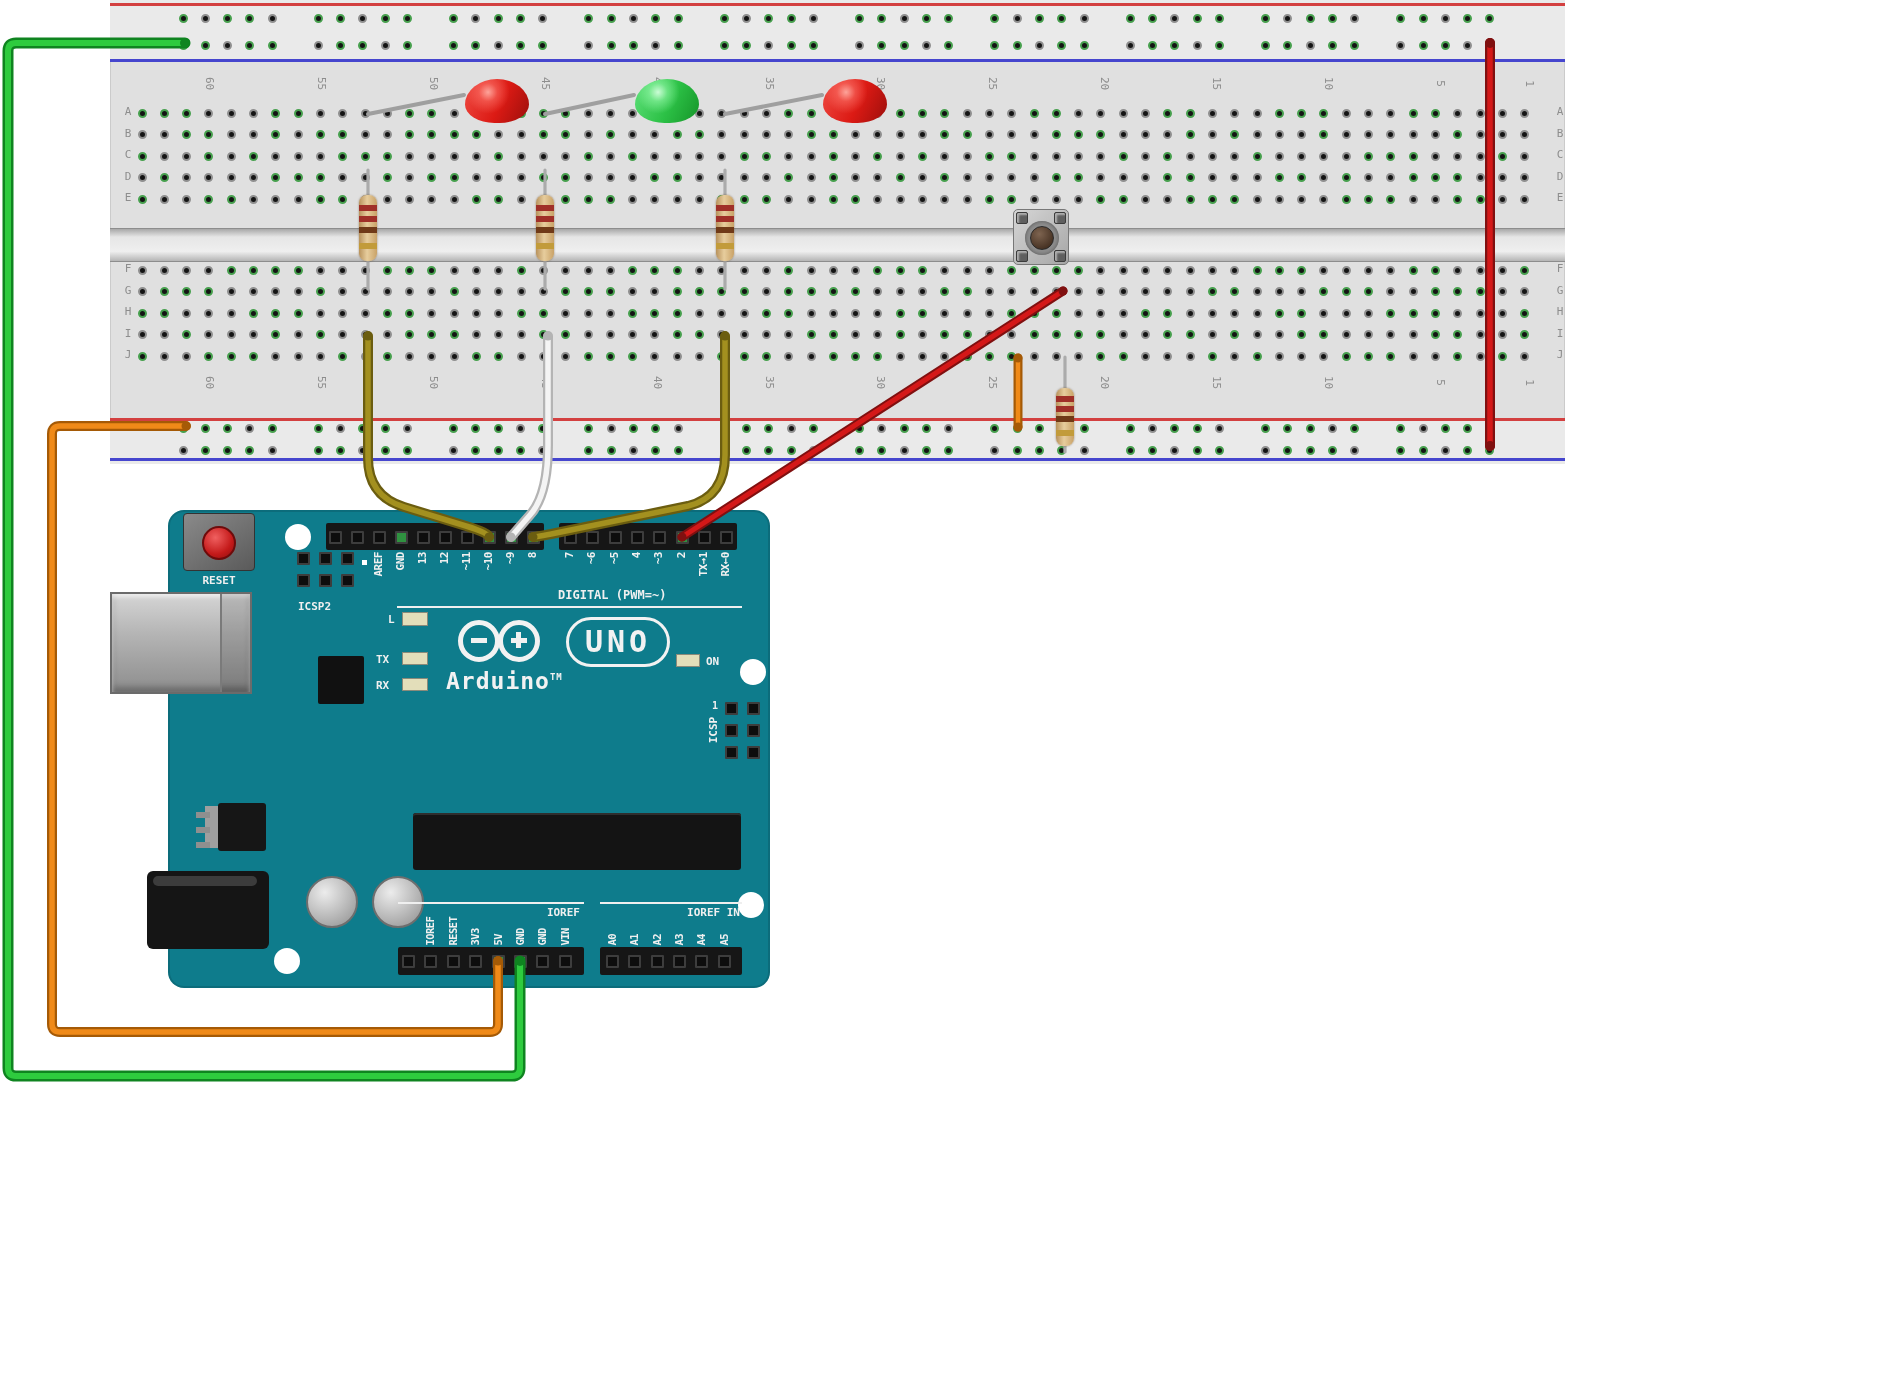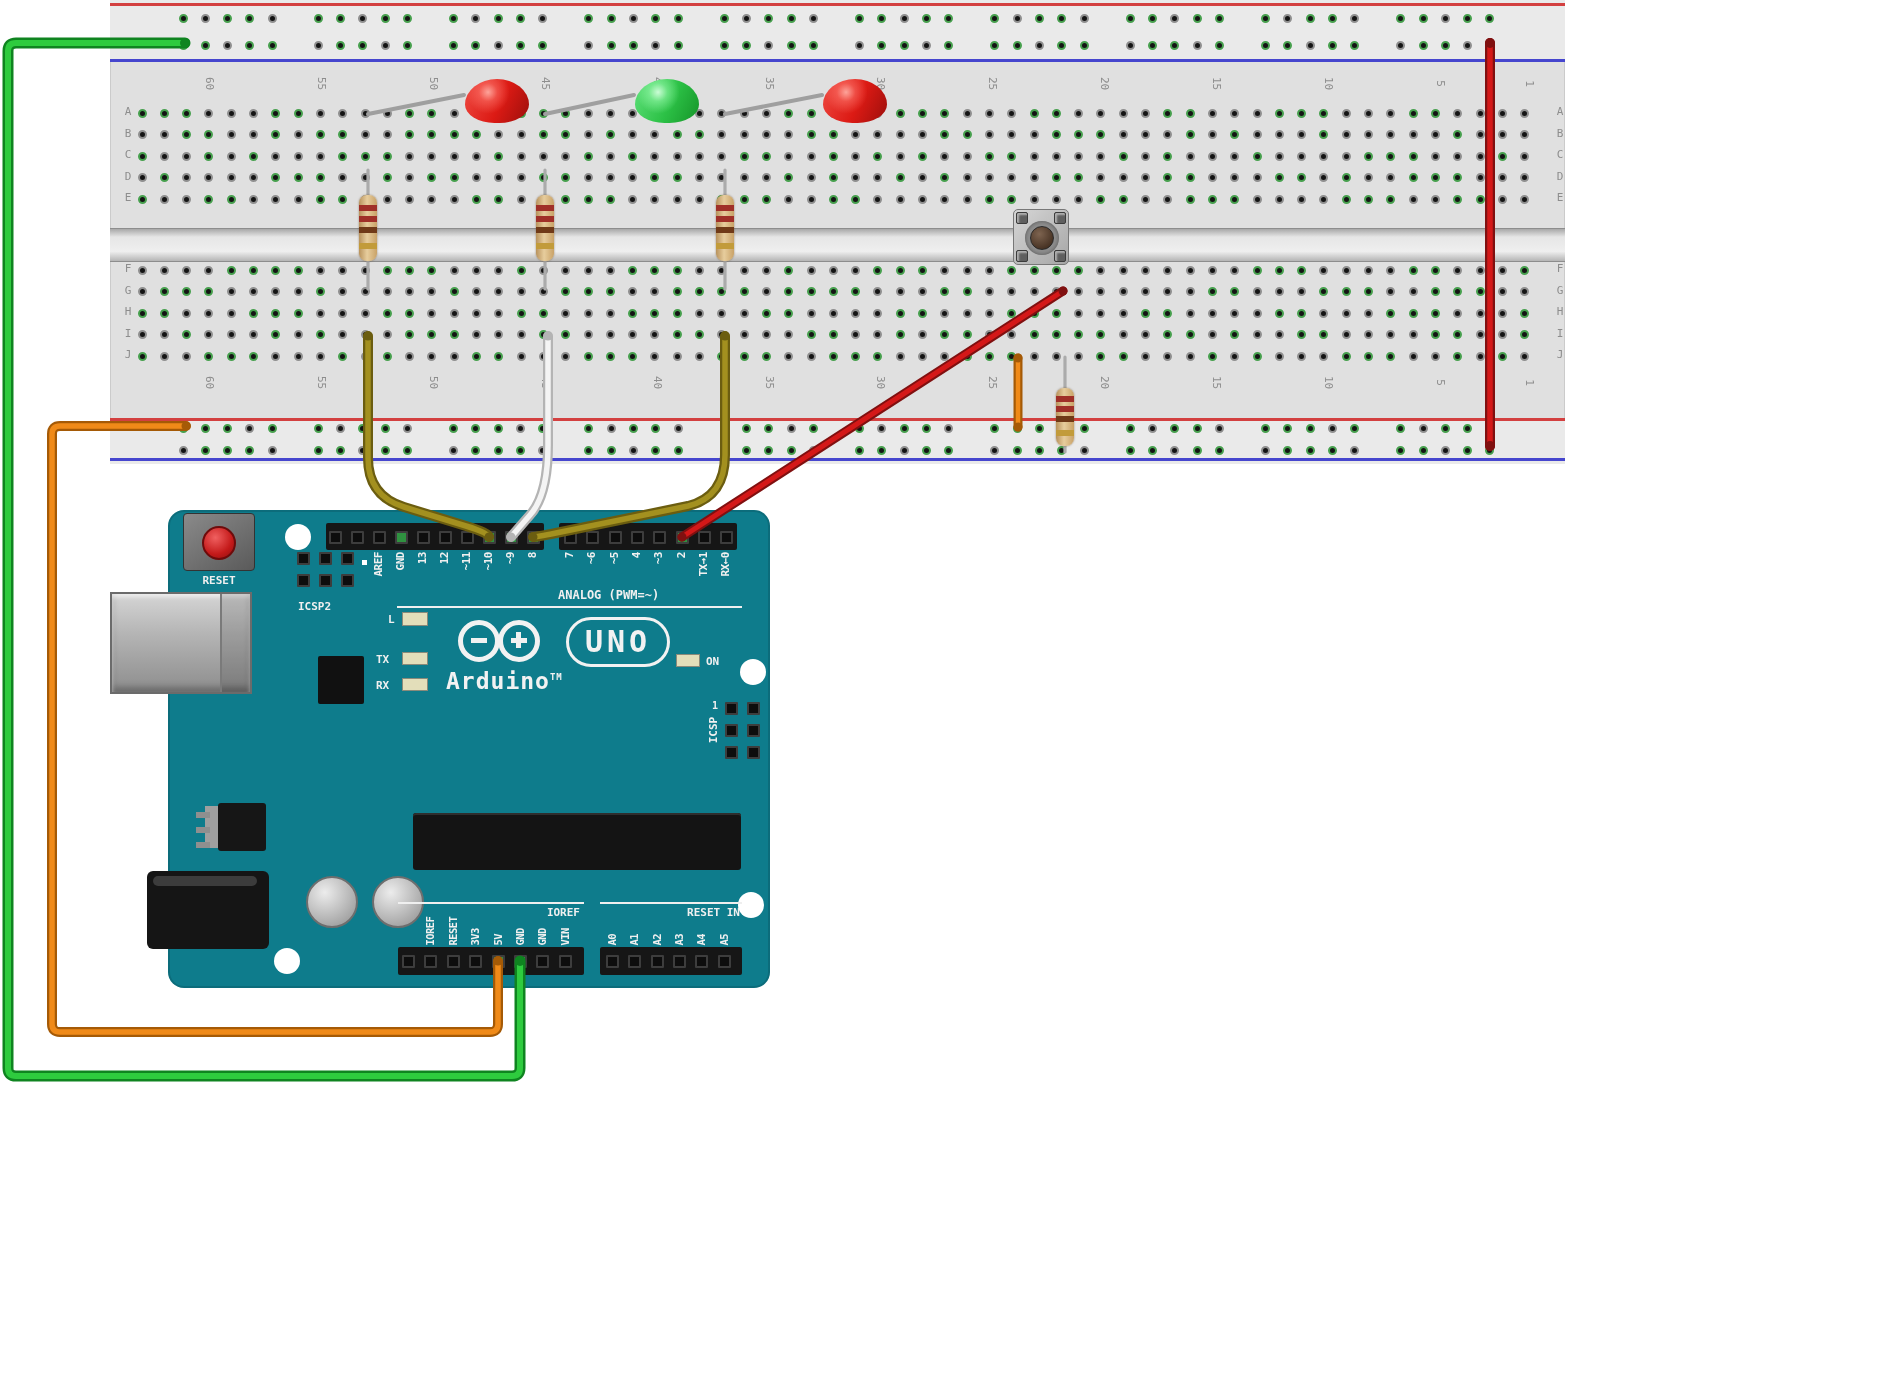--- a/index.html
+++ b/index.html
@@ -1030,21 +1030,21 @@
     <div id="jack">
         <div id="jack-hl"></div>
       </div>
 
     <div id="rst-house"></div>
     <div id="rst-btn"></div>
     <div class="silk" style="left:15px;top:64px;width:72px;text-align:center">RESET</div>
 
     <div class="hdr" style="left:158px;top:13px;width:218px;height:27px"></div>
     <div class="hdr" style="left:391px;top:13px;width:178px;height:27px"></div>
-    <div class="silk" style="left:390px;top:78px;font-size:12px">ANALOG (PWM=~)</div>
+    <div class="silk" style="left:390px;top:78px;font-size:12px">DIGITAL (PWM=~)</div>
     <div class="wline" style="left:229px;top:96px;width:345px"></div>
 
     <div class="silk" style="left:130px;top:90px">ICSP2</div>
     <div style="position:absolute;left:194px;top:50px;width:5px;height:5px;background:#fff"></div>
 
     <div class="silk" style="left:220px;top:103px">L</div>
     <div class="wled" style="left:234px;top:102px;width:26px;height:14px"></div>
 
     <div class="logoc" style="left:290px;top:110px"></div>
     <div class="logoc" style="left:330px;top:110px"></div>
@@ -1075,21 +1075,21 @@
     <div class="vleg" style="top:302px"></div>
     <div class="vleg" style="top:317px"></div>
     <div class="vleg" style="top:332px"></div>
 
     <div class="cap" style="left:138px;top:366px"></div>
     <div class="cap" style="left:204px;top:366px"></div>
 
     <div class="wline" style="left:230px;top:392px;width:186px"></div>
     <div class="wline" style="left:432px;top:392px;width:142px"></div>
     <div class="silk" style="left:230px;top:396px;width:182px;text-align:right">IOREF</div>
-    <div class="silk" style="left:432px;top:396px;width:140px;text-align:right">RESET IN</div>
+    <div class="silk" style="left:432px;top:396px;width:140px;text-align:right">IOREF IN</div>
 
     <div class="hdr" style="left:230px;top:437px;width:186px;height:28px"></div>
     <div class="hdr" style="left:432px;top:437px;width:142px;height:28px"></div>
   </div>
 
   <div id="ard-gen">
       <div class="pin" style="left: 328.5px; top: 530.5px;"></div>
       <div class="pin" style="left: 350.5px; top: 530.5px;"></div>
       <div class="pin" style="left: 372.5px; top: 530.5px;"></div>
       <div class="pin live" style="left: 394.5px; top: 530.5px;"></div>

